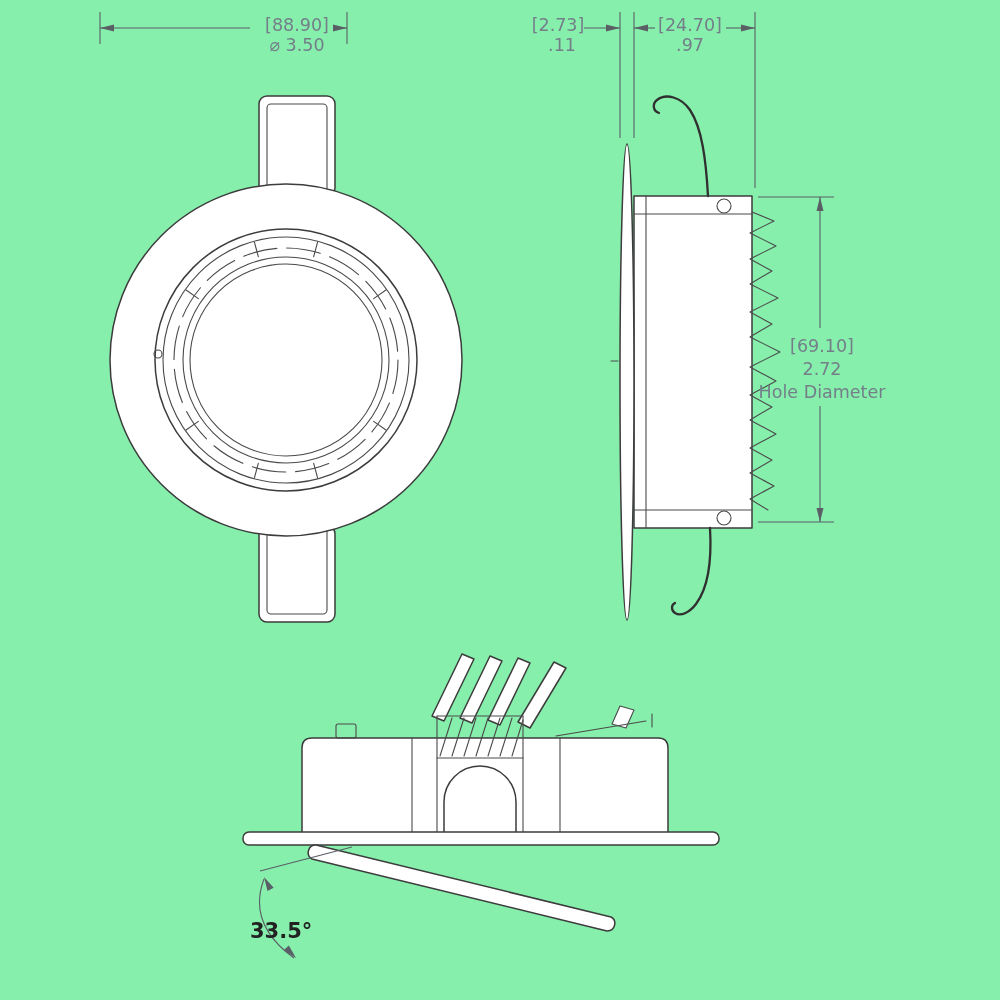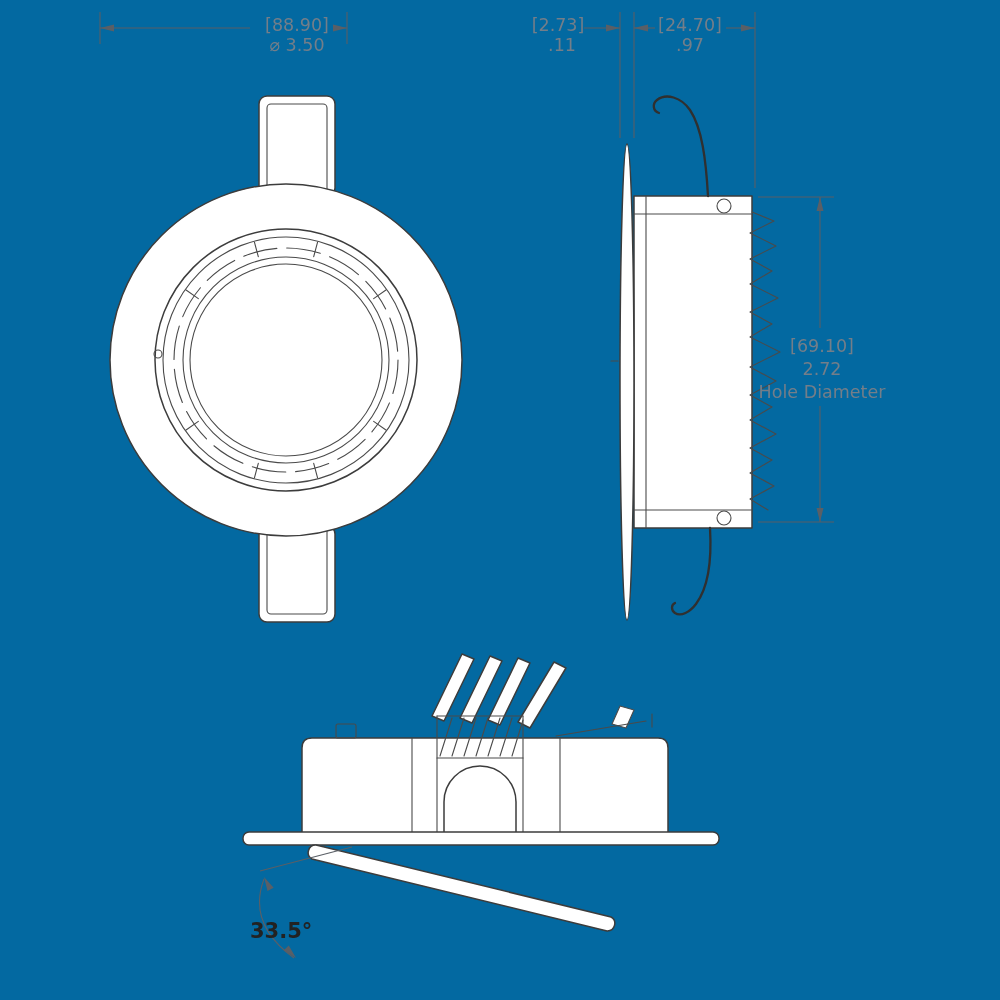--- a/index.html
+++ b/index.html
@@ -1,17 +1,17 @@
 <!DOCTYPE html>
 <html><head>
 <meta charset="utf-8">
 <style>
   html, body { margin: 0; padding: 0; background: #ffffff; }
   .sheet {
-    width: 1000px; height: 1000px; position: relative; background: #0369a1;
+    width: 1000px; height: 1000px; position: relative; background: #86efac;
     font-family: "DejaVu Sans", "Liberation Sans", sans-serif;
   }
   .sheet svg { position: absolute; left: 0; top: 0; }
   .geo       { fill: none; stroke: #3c3c3c; stroke-width: 1.5; stroke-linecap: round; stroke-linejoin: round; }
   .geo-thin  { fill: none; stroke: #4a4a4a; stroke-width: 1.1; stroke-linecap: round; stroke-linejoin: round; }
   .geo-thick { fill: none; stroke: #303030; stroke-width: 2.3; stroke-linecap: round; stroke-linejoin: round; }
   .white     { fill: #ffffff; }
   .dimline   { stroke: #5a5f66; stroke-width: 1.1; fill: none; }
   .dimarrow  { fill: #5a5f66; stroke: none; }
   .dimtext   { font-size: 17.5px; fill: #747e89; text-anchor: middle; }

